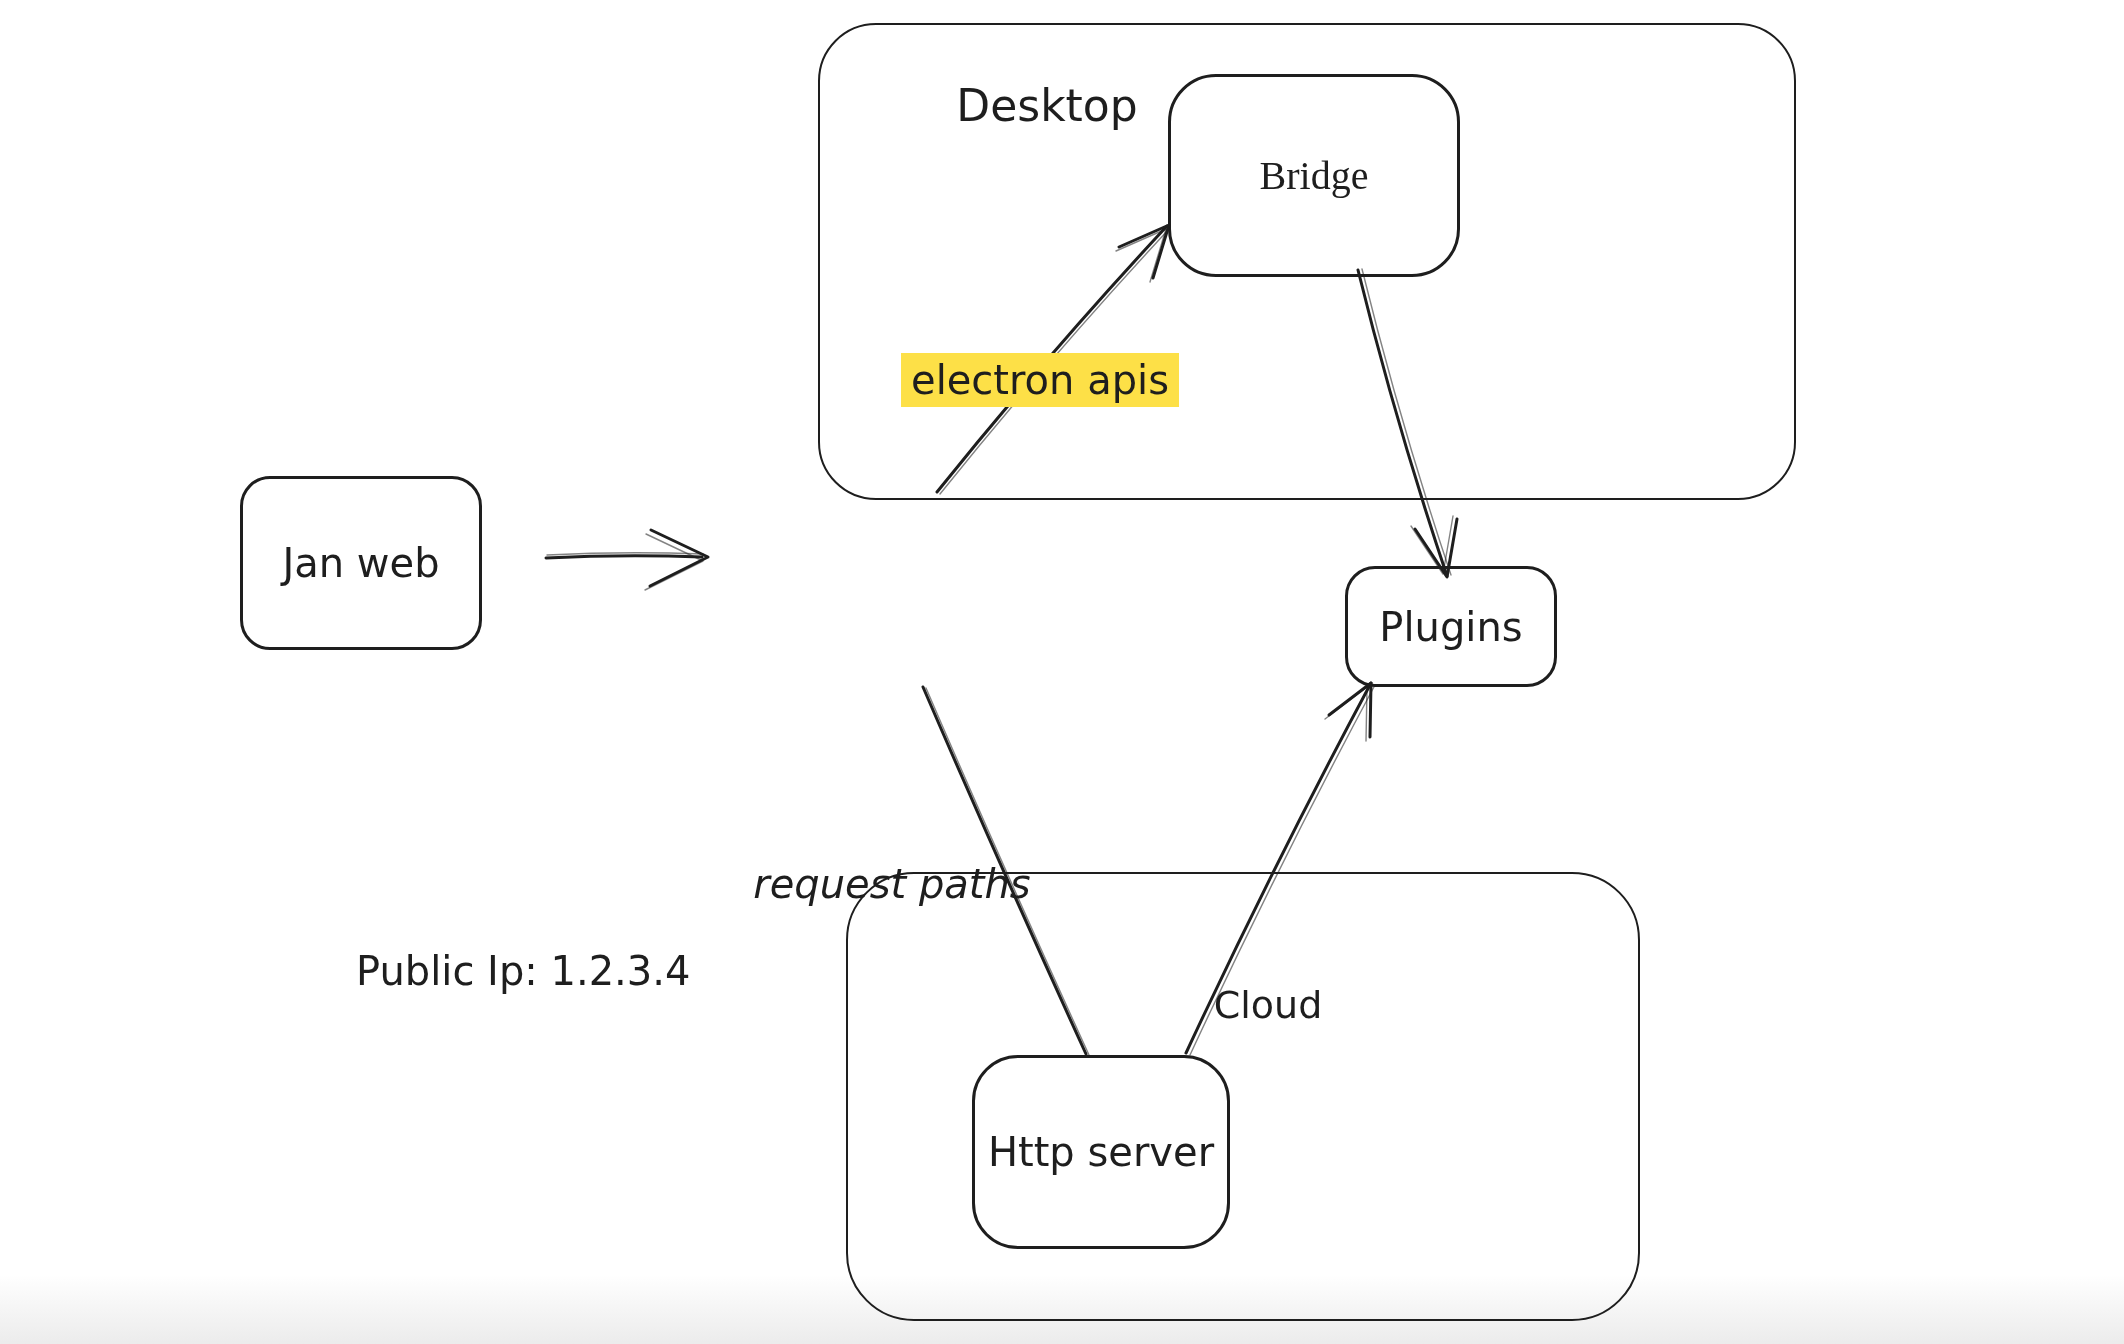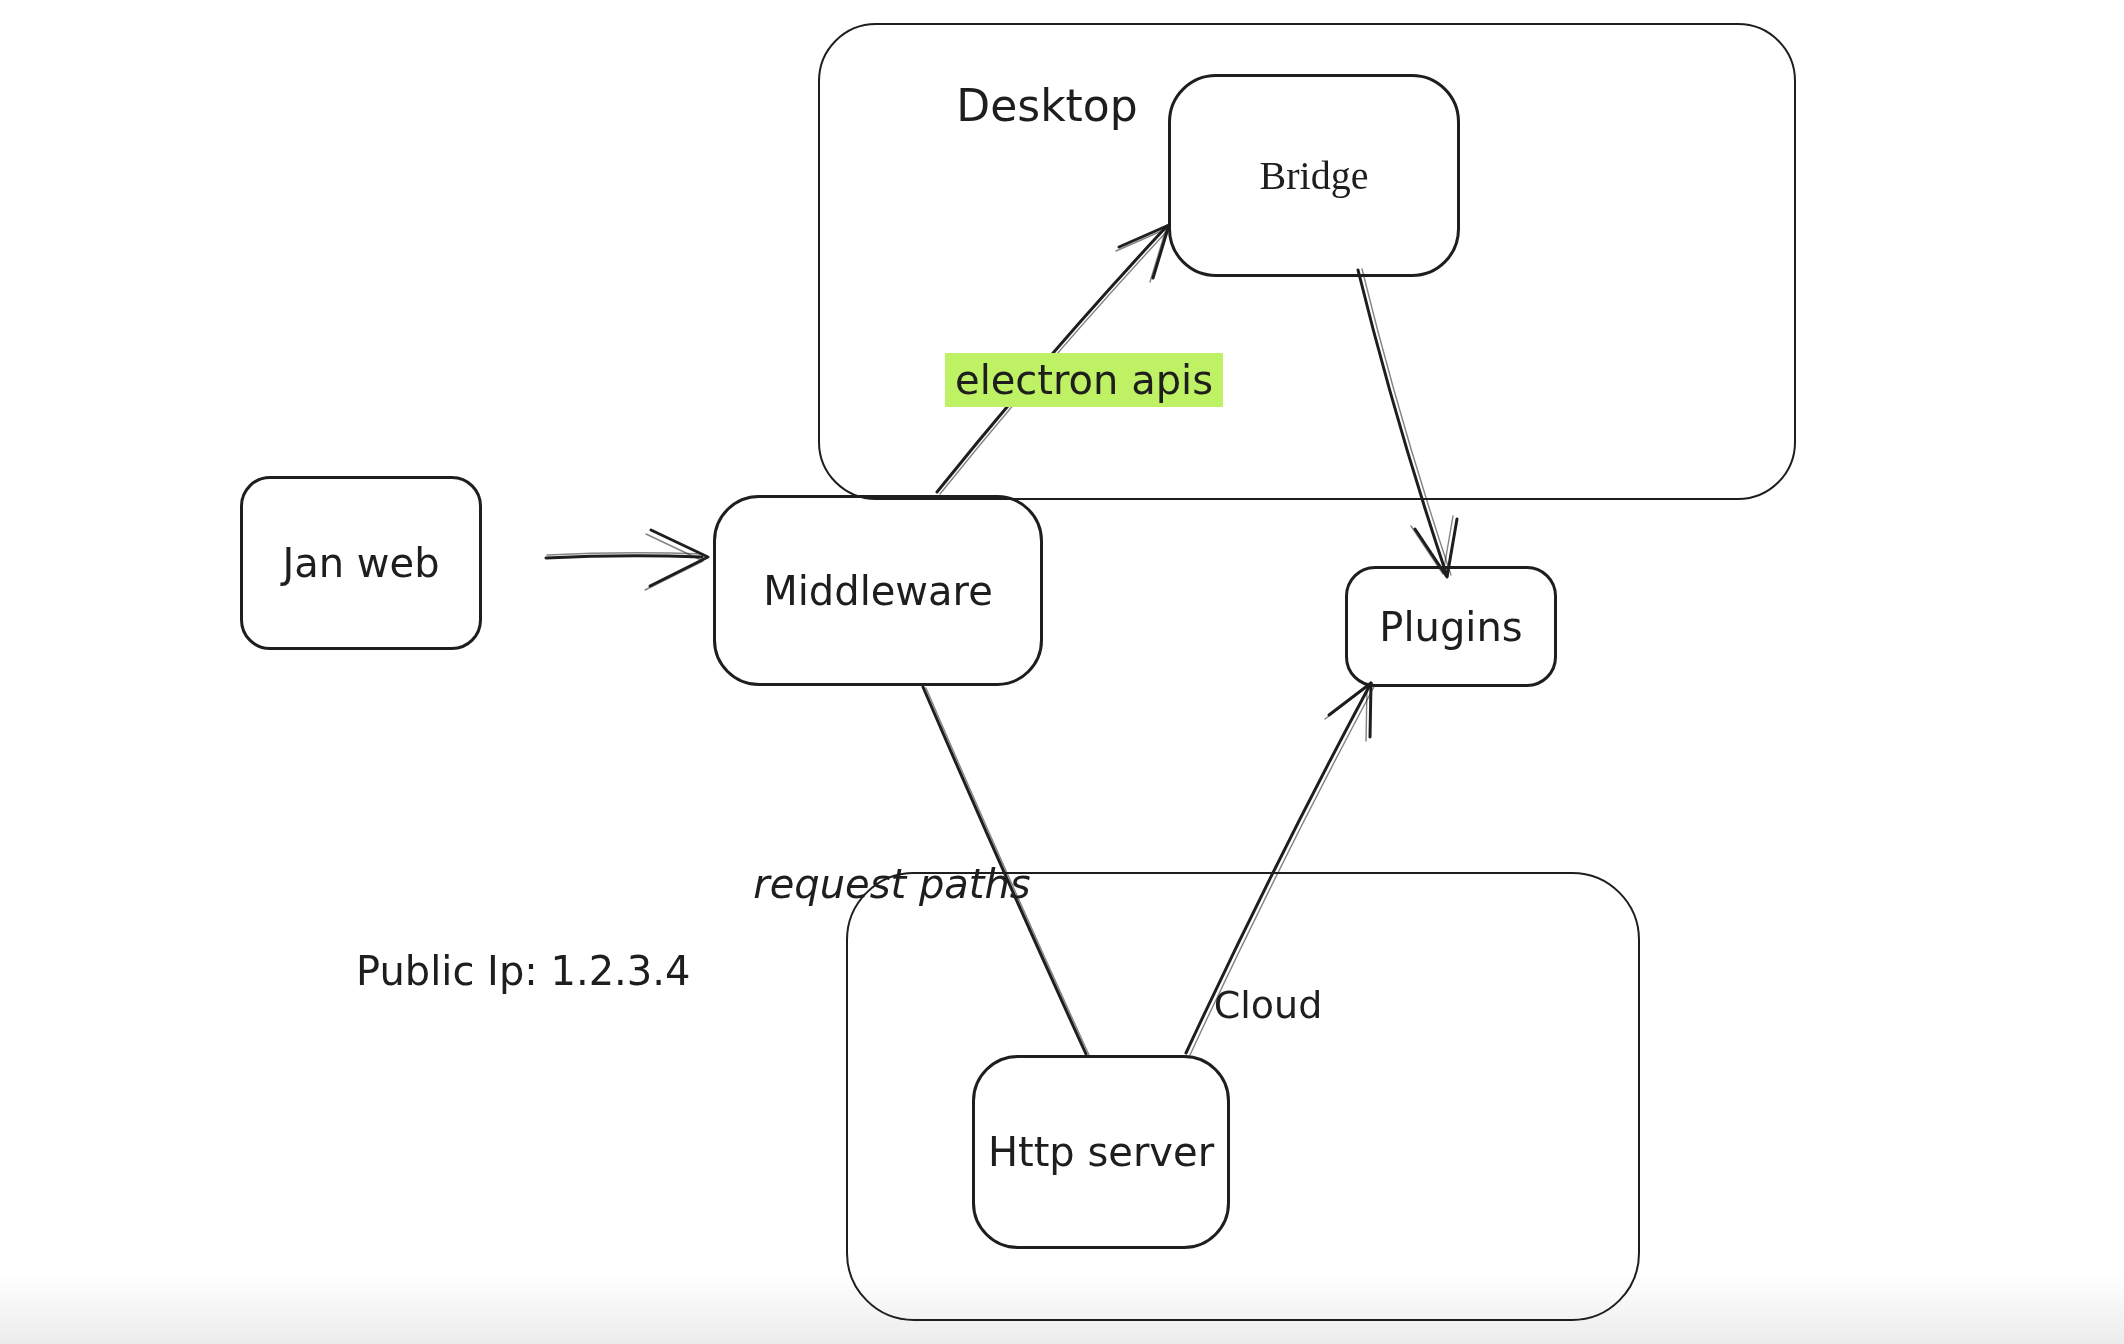--- a/index.html
+++ b/index.html
@@ -53,21 +53,21 @@
   
   .txt {
     position: absolute;
     transform: translate(-50%, -50%);
     white-space: nowrap;
     font-size: 40px;
     margin-top: 28px;
   }
   .desktop-label { left: 1047px; top: 77px;  font-size: 44px; }
   .cloud-label   { left: 1268px; top: 977px; font-size: 38px; text-align: right; }
-  .edge-label-apis  { left: 1084px; top: 352px; background: #bef264; padding: 4px 10px; }
+  .edge-label-apis  { left: 1040px; top: 352px; background: #fde047; padding: 4px 10px; }
   .edge-label-paths { left: 892px;  top: 856px; font-style: italic; }
   .annotation {
     position: absolute;
     left: 356px; top: 942px;
     font-size: 40px;
     line-height: 58px;
     white-space: nowrap;
   }
   .bottom-fade {
     position: absolute;
@@ -79,23 +79,20 @@
 </head>
 <body>
 
 <div class="canvas">
 
   <div class="box container desktop"></div>
   <div class="box container cloud"></div>
 
   <div class="box jan-web">
     <span class="node-label">Jan web</span>
-  </div>
-  <div class="box middleware">
-    <span class="node-label">Middleware</span>
   </div>
   <div class="box bridge">
     <span class="node-label">Bridge</span>
   </div>
   <div class="box http-server">
     <span class="node-label">Http server</span>
   </div>
   <div class="box plugins">
     <span class="node-label">Plugins</span>
   </div>

